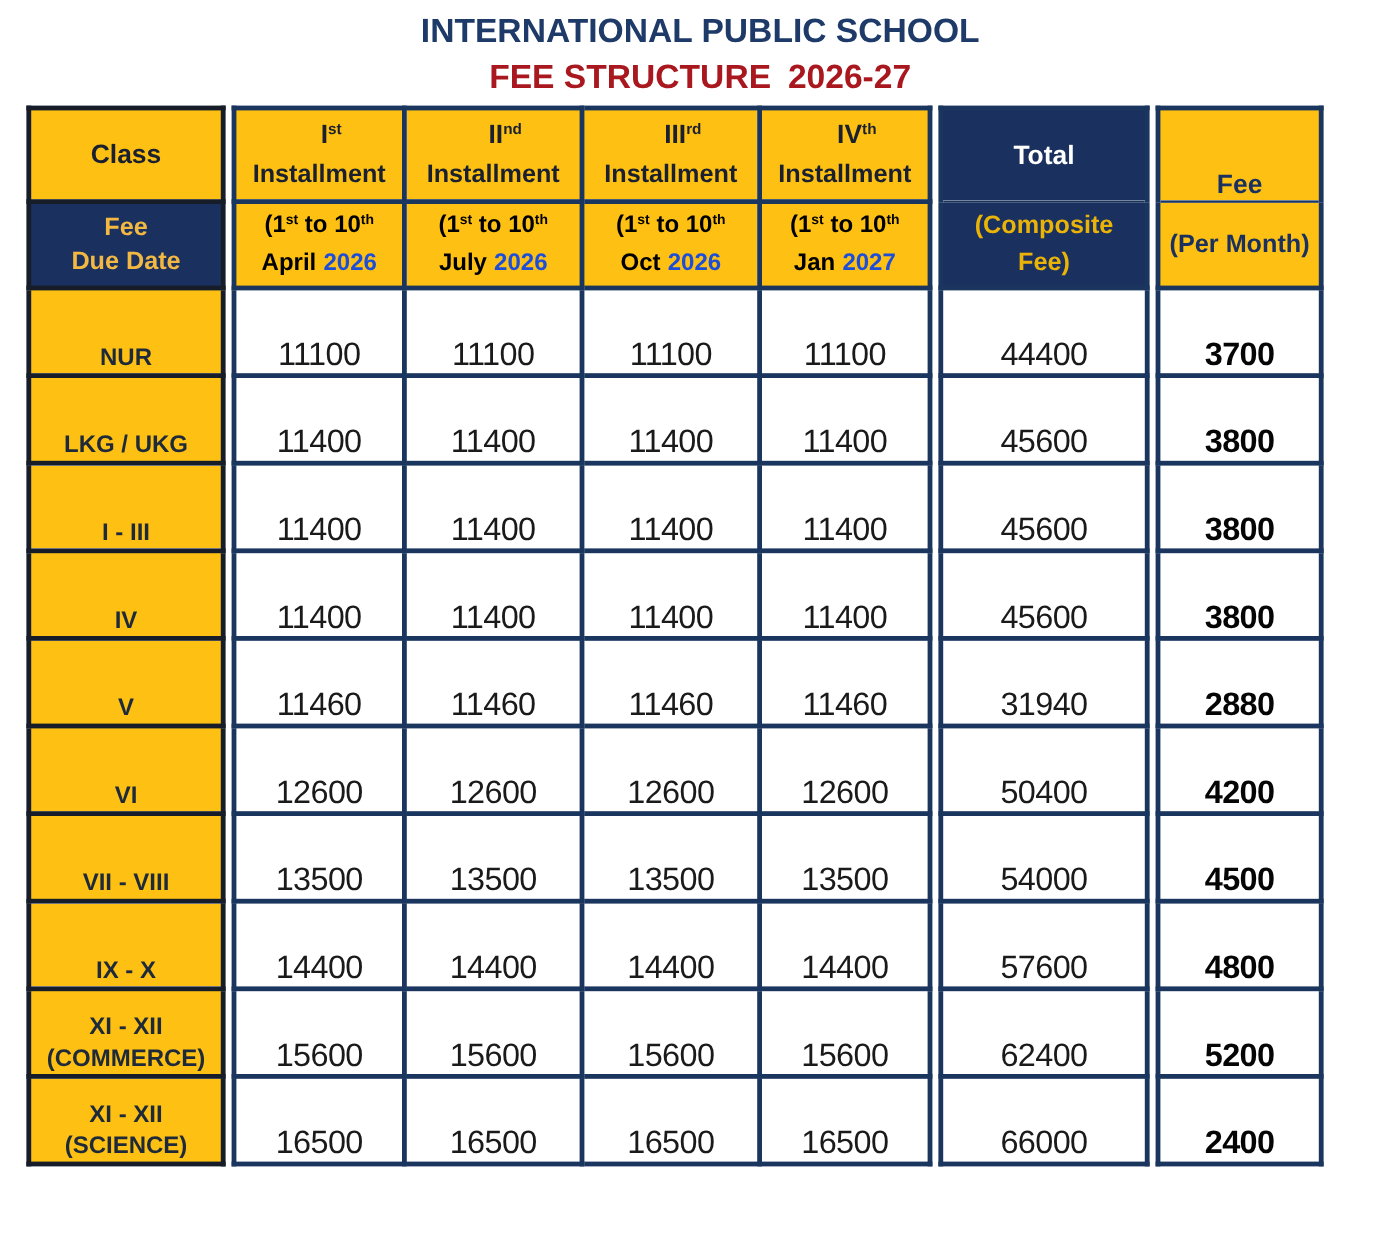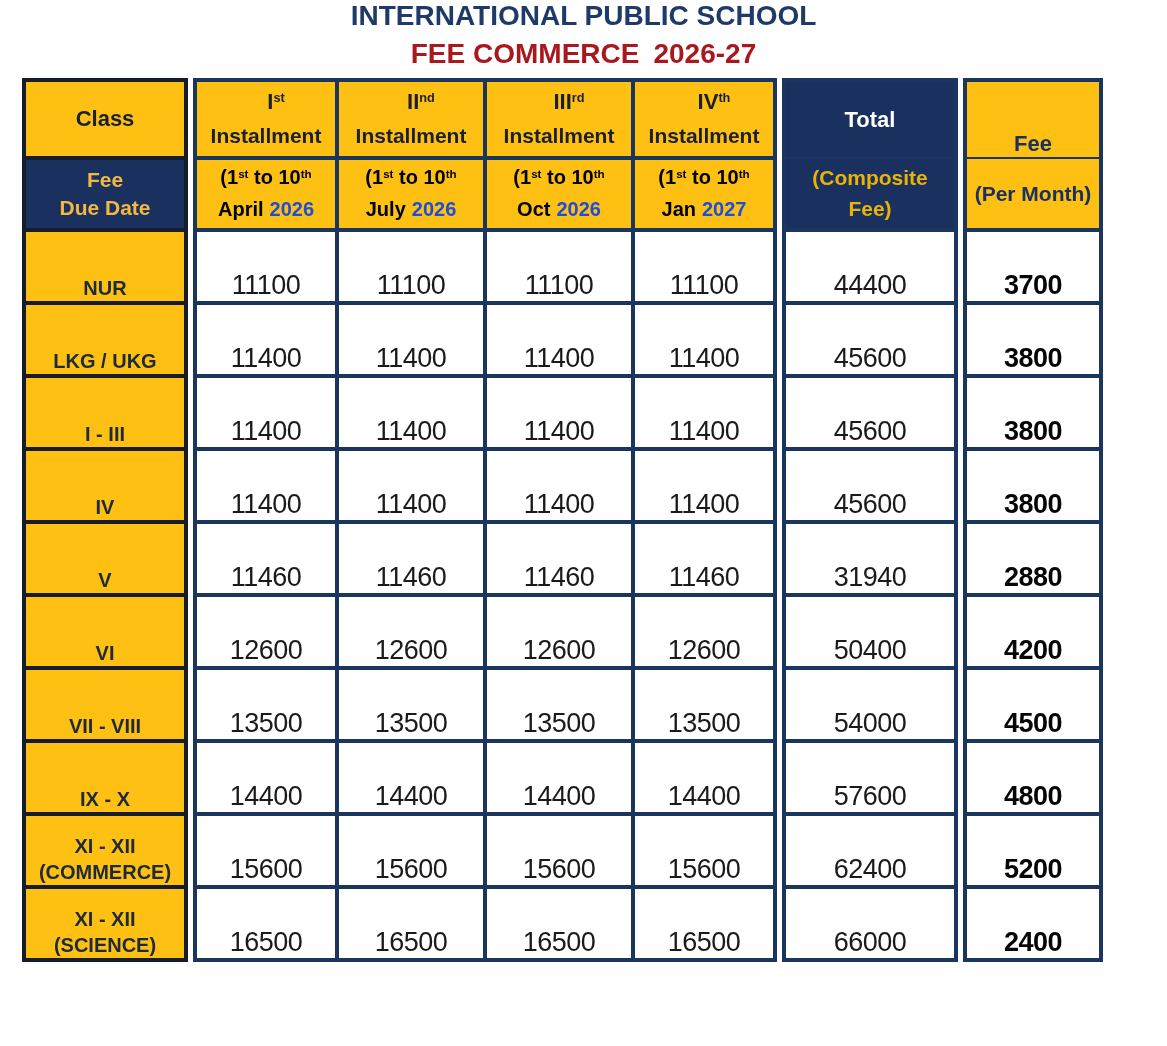--- a/index.html
+++ b/index.html
@@ -11,21 +11,21 @@
     --title-navy:#1E3A68;
     --gold-text:#F3B841;
     --ink:#1A1A1A;
     --head-ink:#1A2030;
   }
   *{box-sizing:border-box;}
   html,body{margin:0;padding:0;background:#fff;}
   body{font-family:"Liberation Sans", sans-serif;}
   .page{width:1167px;height:1046px;background:#fff;position:relative;overflow:hidden;}
 
-  .titles{text-align:center;padding-top:0;}
+  .titles{text-align:center;padding-top:10px;}
   .school-title{
     font-size:28px;font-weight:bold;color:var(--title-navy);
     letter-spacing:0px;margin:0 0 6px 0;
   }
   .fee-title{
     font-size:28px;font-weight:bold;color:var(--red);margin:0;
   }
   .fee-title .session{margin-left:14px;}
 
   .table-wrap{
@@ -101,21 +101,21 @@
     vertical-align:bottom;padding-bottom:10px;letter-spacing:-0.5px;
   }
 </style>
 </head>
 <body>
 
 <div class="page">
 
   <div class="titles">
     <div class="school-title">INTERNATIONAL PUBLIC SCHOOL</div>
-    <div class="fee-title"><span>FEE COMMERCE</span><span class="session">2026-27</span></div>
+    <div class="fee-title"><span>FEE STRUCTURE</span><span class="session">2026-27</span></div>
   </div>
 
   <div class="table-wrap">
 
     <table class="block class-block">
       <colgroup>
           <col style="width:162px">
         </colgroup>
       <tbody>
         <tr class="r-head1">

